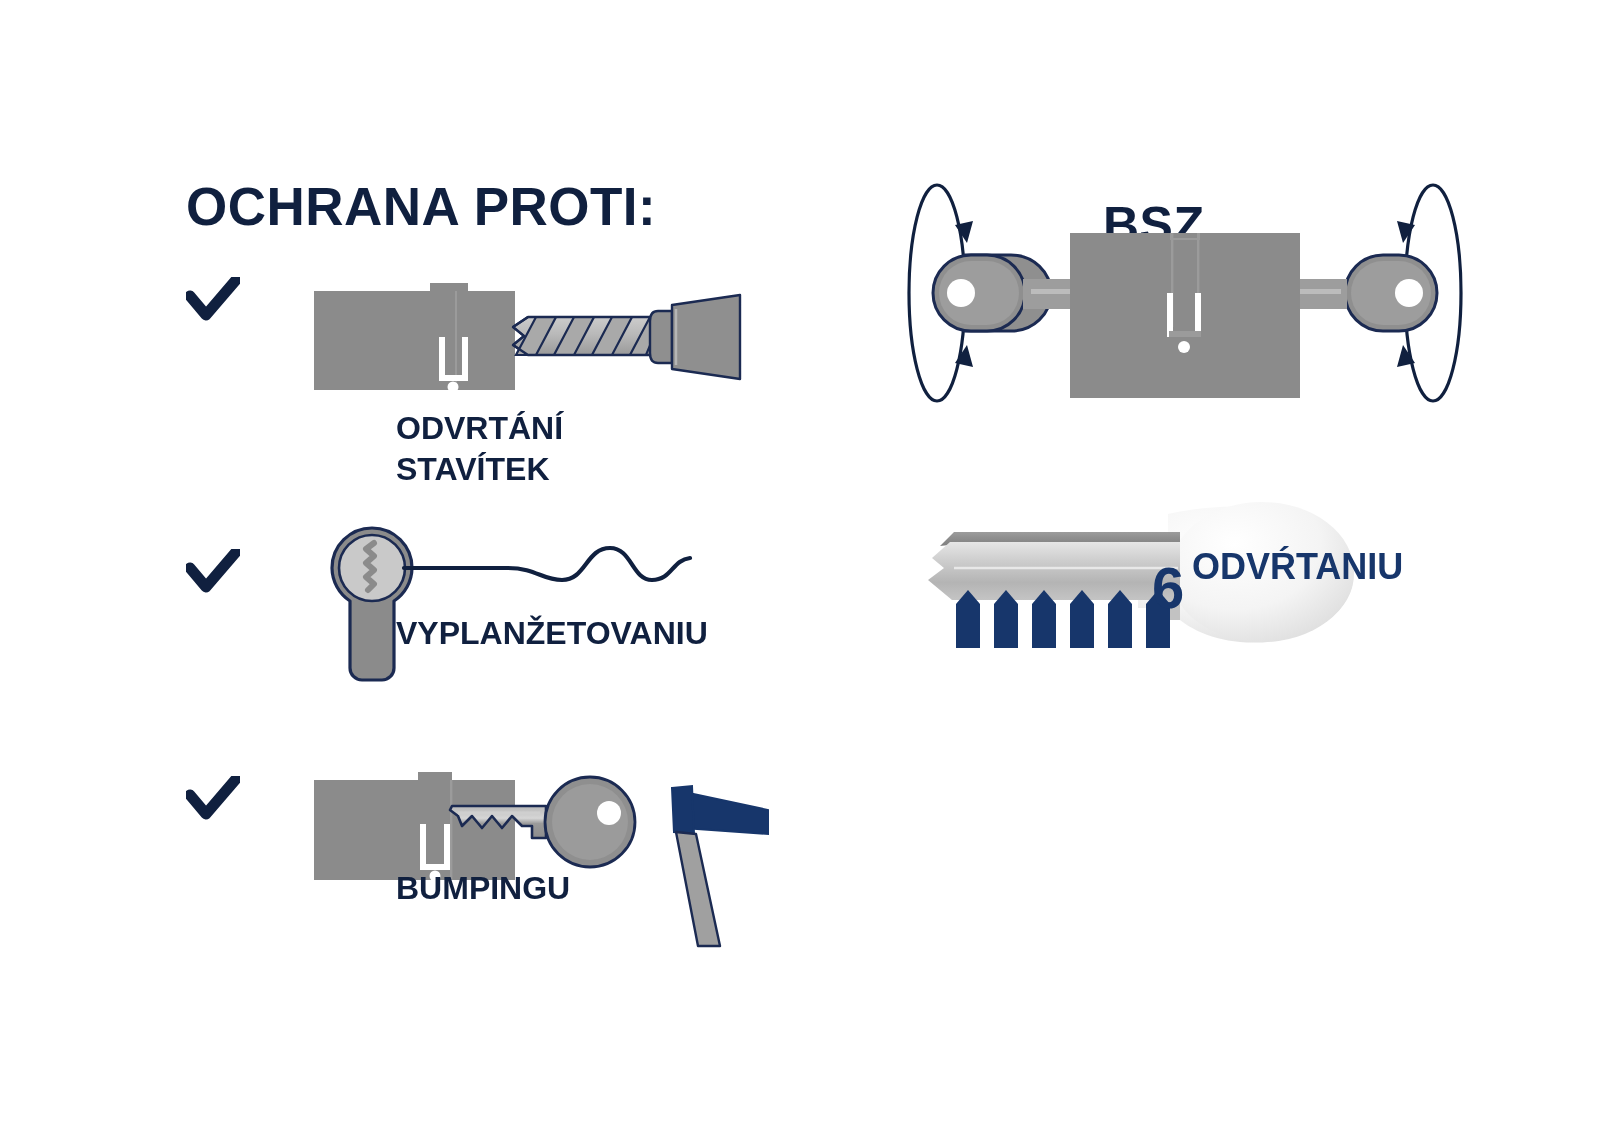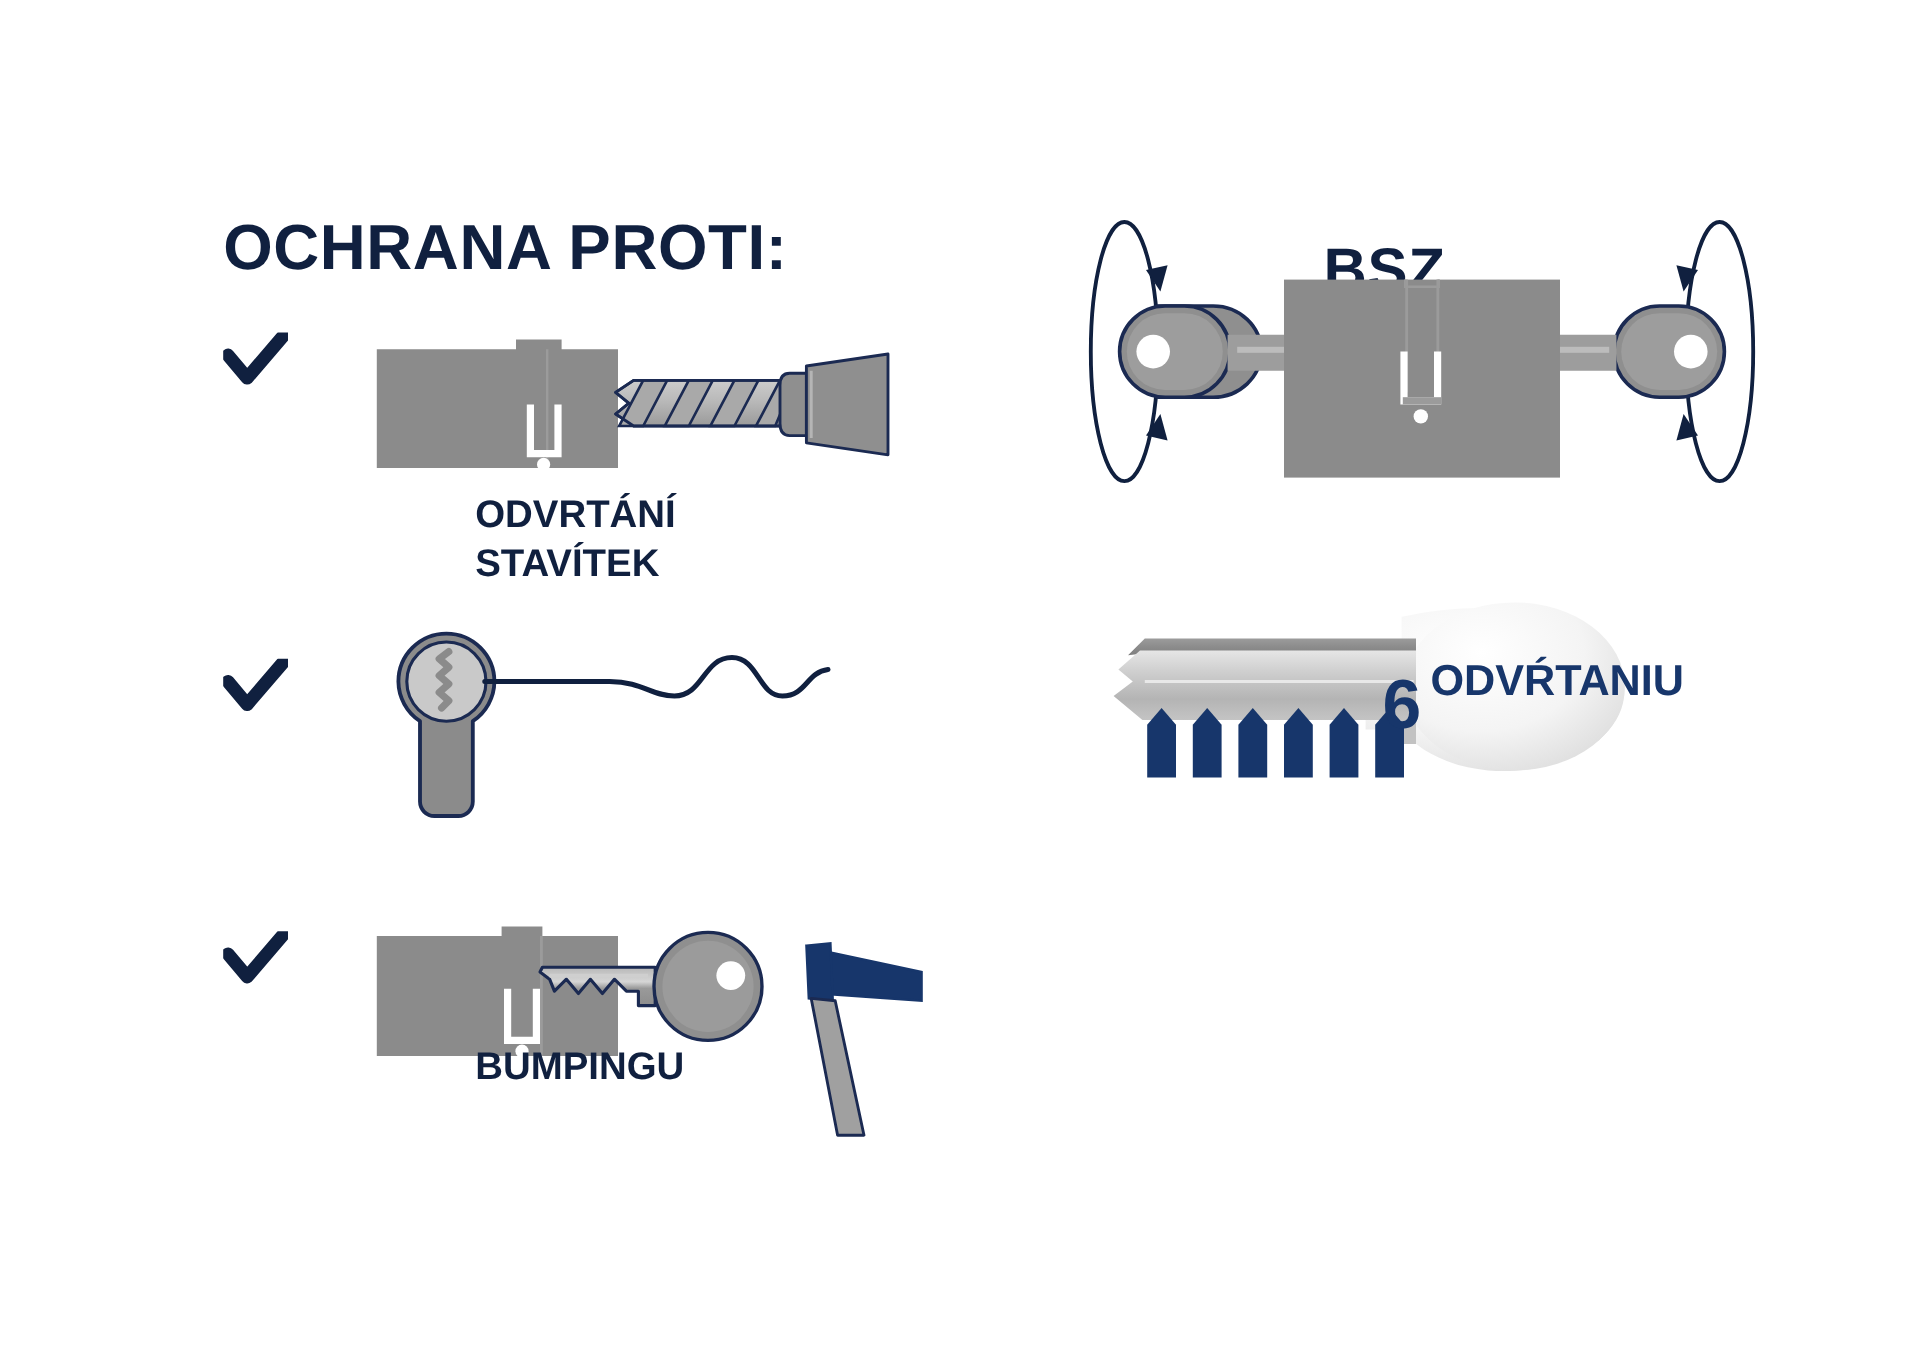--- a/index.html
+++ b/index.html
@@ -143,20 +143,21 @@
           <path d="M94 60 L198 60
                    C226 60 232 72 252 72
                    C276 72 276 40 300 40
                    C322 40 322 72 342 72
                    C362 72 362 52 380 50" fill="none" stroke="#10203f" stroke-width="4.2" stroke-linecap="round"></path>
         </g>
       </svg>
     </div>
 
     <div class="row-label" style="left:396px; top:613px;">
+      <div>VYPLANŽETOVANIU</div>
     </div>
 
     <div class="check-icon" style="left:186px; top:776px;">
       <svg viewBox="0 0 54 46" width="54" height="46">
         <path d="M4 19 L20 38 L50 3" fill="none" stroke="#10203f" stroke-width="11" stroke-linecap="round" stroke-linejoin="round"></path>
       </svg>
     </div>
 
     <div class="svg-block" style="left:300px; top:758px;">
       <svg width="470" height="190" viewBox="0 0 470 190">

